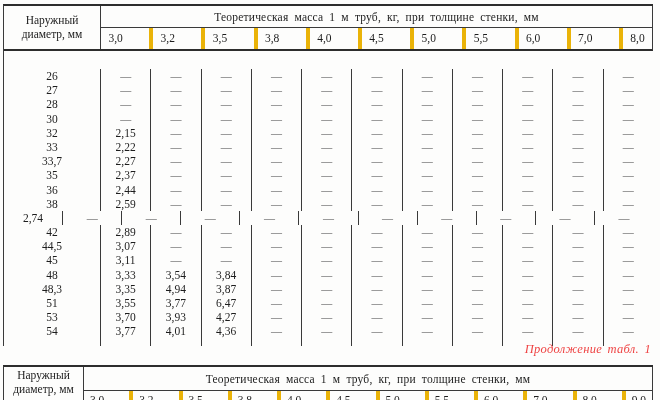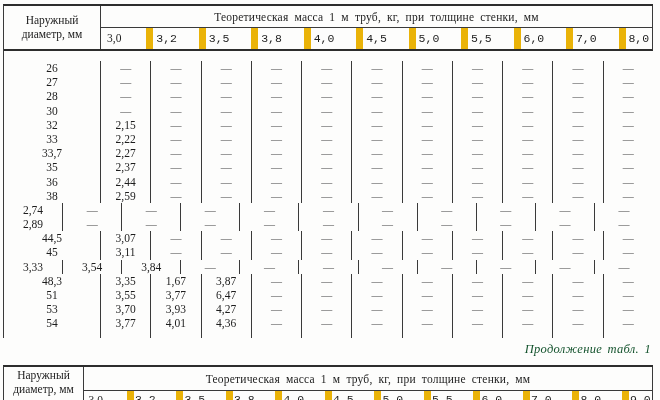--- a/index.html
+++ b/index.html
@@ -33,41 +33,41 @@
   .hdr-right { flex:1; display:flex; flex-direction:column; }
   .span-h {
     height:22px; line-height:22px;
     text-align:center; font-size:11.5px; word-spacing:3px; letter-spacing:0.2px;
     border-bottom:1px solid #3a3a3a;
   }
   .thick-row { display:flex; height:21px;gap:19px; }
   .th-cell {
     flex:1; text-align:center; font-size:11.5px; line-height:21px;
   }
-  .th-cell + .th-cell { border-left:7px solid #eab308;font-family:Liberation Mono, monospace; }
-
-  .t1-body { padding-top:10px; }
+  .th-cell + .th-cell { border-left:4px solid #eab308; }
+
+  .t1-body { padding-top:18px; }
   .body-row { display:flex; height:14.2px; }
   .cell-d {
     width:97px; flex:0 0 97px;
     border-right:1px solid #3a3a3a;
     text-align:center; font-size:11.5px; line-height:14.2px;
   }
   .cell-v {
     flex:1; text-align:center; font-size:11.5px; line-height:14.2px;
   }
   .cell-v + .cell-v { border-left:1px solid #3a3a3a; }
   .cell-v.dash { color:#484848; font-size:11px; }
   .body-row.spacer { height:7px; }
 
   
   .cont-note {
     position:absolute; right:9px; top:342px;
     font-style:italic; font-size:12.5px; letter-spacing:0.3px; word-spacing:2px;
-    color:#14532d;
+    color:#ef4444;
   }
 
   
   .t2 {
     position:absolute; left:3px; top:365px; width:650px; height:35px;
     border-top:2px solid #2d2d2d;
     border-left:1px solid #3a3a3a;
     overflow:hidden;
   }
   .t2-header { display:flex; border-right:1px solid #3a3a3a; }
@@ -252,20 +252,21 @@
           <div class="cell-v dash">—</div>
           <div class="cell-v dash">—</div>
           <div class="cell-v dash">—</div>
           <div class="cell-v dash">—</div>
           <div class="cell-v dash">—</div>
           <div class="cell-v dash">—</div>
           <div class="cell-v dash">—</div>
           <div class="cell-v dash">—</div>
         </div>
         <div class="body-row">
+          <div class="cell-d">42</div>
           <div class="cell-v">2,89</div>
           <div class="cell-v dash">—</div>
           <div class="cell-v dash">—</div>
           <div class="cell-v dash">—</div>
           <div class="cell-v dash">—</div>
           <div class="cell-v dash">—</div>
           <div class="cell-v dash">—</div>
           <div class="cell-v dash">—</div>
           <div class="cell-v dash">—</div>
           <div class="cell-v dash">—</div>
@@ -293,36 +294,37 @@
           <div class="cell-v dash">—</div>
           <div class="cell-v dash">—</div>
           <div class="cell-v dash">—</div>
           <div class="cell-v dash">—</div>
           <div class="cell-v dash">—</div>
           <div class="cell-v dash">—</div>
           <div class="cell-v dash">—</div>
           <div class="cell-v dash">—</div>
         </div>
         <div class="body-row">
+          <div class="cell-d">48</div>
           <div class="cell-v">3,33</div>
           <div class="cell-v">3,54</div>
           <div class="cell-v">3,84</div>
           <div class="cell-v dash">—</div>
           <div class="cell-v dash">—</div>
           <div class="cell-v dash">—</div>
           <div class="cell-v dash">—</div>
           <div class="cell-v dash">—</div>
           <div class="cell-v dash">—</div>
           <div class="cell-v dash">—</div>
           <div class="cell-v dash">—</div>
         </div>
         <div class="body-row">
           <div class="cell-d">48,3</div>
           <div class="cell-v">3,35</div>
-          <div class="cell-v">1,67</div>
+          <div class="cell-v">4,94</div>
           <div class="cell-v">3,87</div>
           <div class="cell-v dash">—</div>
           <div class="cell-v dash">—</div>
           <div class="cell-v dash">—</div>
           <div class="cell-v dash">—</div>
           <div class="cell-v dash">—</div>
           <div class="cell-v dash">—</div>
           <div class="cell-v dash">—</div>
           <div class="cell-v dash">—</div>
         </div>

